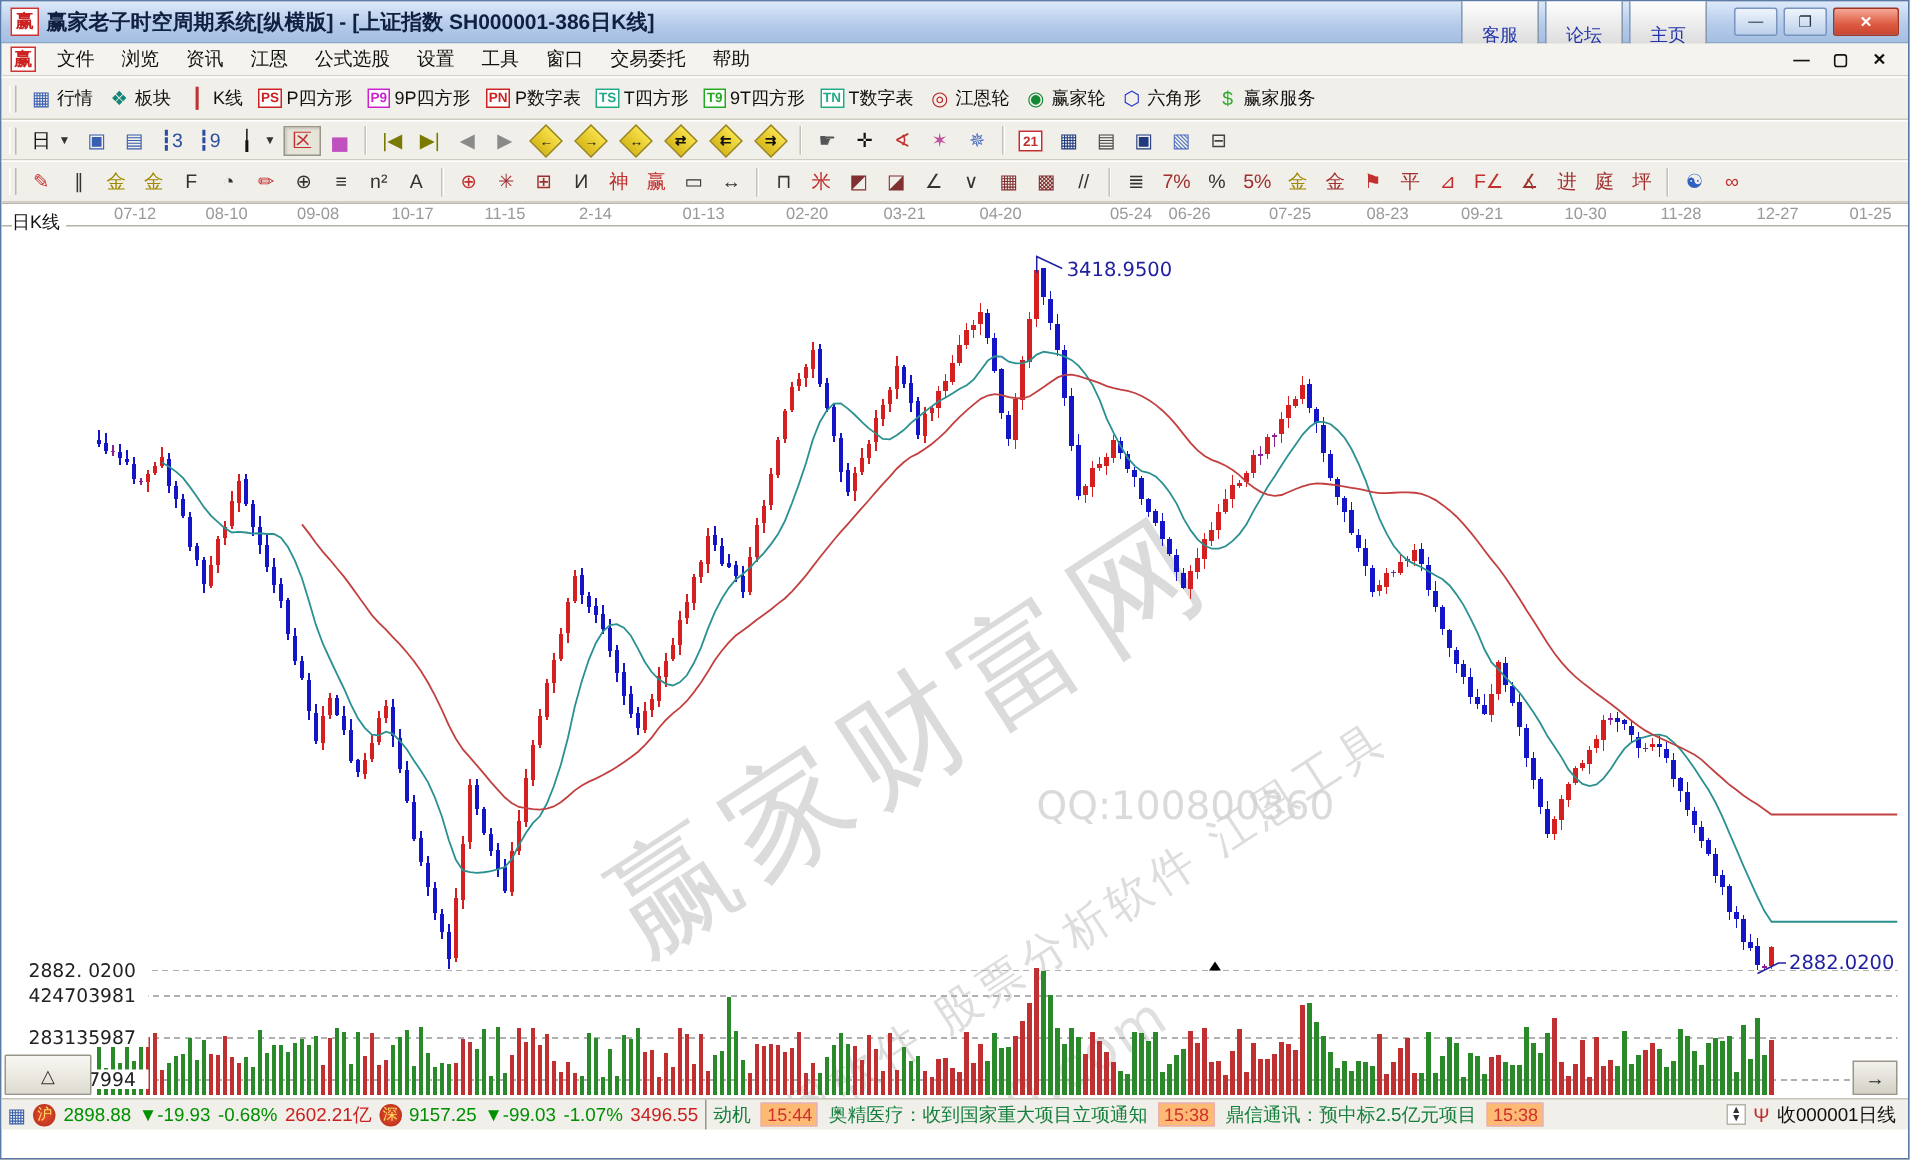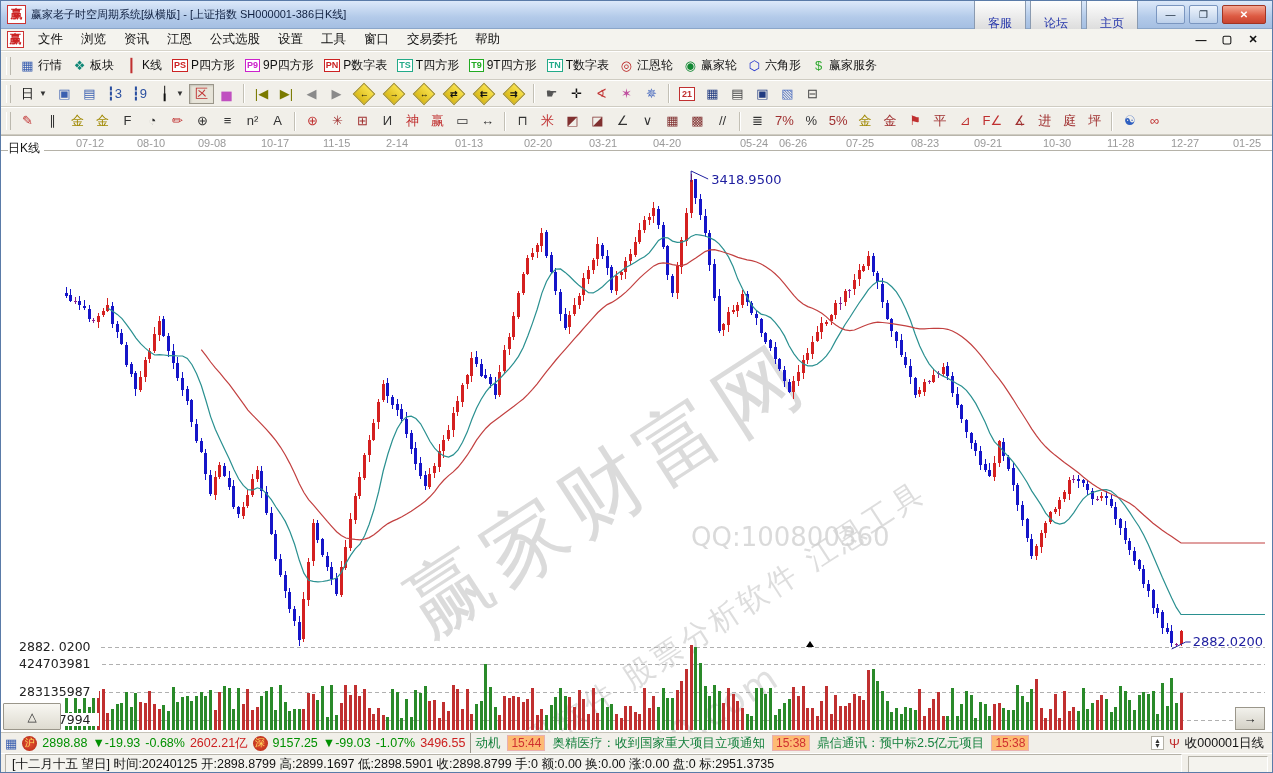--- a/index.html
+++ b/index.html
@@ -1,20 +1,20 @@
 <!DOCTYPE html>
 <html><head>
 <meta charset="utf-8">
 <style>
   html,body{margin:0;padding:0;background:#888;}
   .app{position:relative;width:1273px;height:773px;background:#f1efe9;font-family:"Liberation Sans",sans-serif;overflow:hidden;border:1px solid #5a7ba8;box-sizing:border-box;}
   
   .titlebar{position:absolute;top:0;left:0;right:0;height:28px;background:linear-gradient(#dce9fa,#b3cae9 60%,#a5bfe2);display:flex;align-items:center;padding:0 6px;box-sizing:border-box;border-bottom:1px solid #8ba6c9;}
   .app-ico{width:17px;height:17px;background:#fff;border:1px solid #c33;color:#c22;font-weight:bold;font-size:12px;display:inline-flex;align-items:center;justify-content:center;margin-right:5px;}
-  .title{font-size:11px;color:#102040;}
+  .title{font-size:14px;color:#102040;font-weight:bold;}
   .tb-right{margin-left:auto;display:flex;align-items:center;gap:4px;}
   .chrome-btn{height:19px;min-width:52px;font-size:12px;color:#2233aa;background:linear-gradient(#ffffff,#dcdcdc);border:1px solid #8a9ab0;border-radius:2px;padding:15px 8px;font-family:inherit;}
   .win-btn{width:27px;height:17px;border-radius:2px;border:1px solid #7a96c0;background:linear-gradient(#eef4fc,#bcd0ea);font-size:10px;color:#234;display:inline-flex;align-items:center;justify-content:center;}
   .win-close{width:42px;background:linear-gradient(#f4a894,#dd5a42 60%,#c84430);border-color:#a03524;color:#fff;font-weight:bold;}
   
   .menubar{position:absolute;top:28px;left:0;right:0;height:22px;background:#f4f3ee;display:flex;align-items:center;padding:0 6px;border-bottom:1px solid #d6d3c9;box-sizing:border-box;}
   .menu-item{font-size:12.5px;color:#111;padding:2px 9px;}
   .mdi-ctrls{margin-left:auto;display:flex;gap:8px;padding-right:4px;}
   .mdi-btn{font-size:11px;color:#111;width:18px;height:14px;display:inline-flex;align-items:center;justify-content:center;font-weight:bold;}
   
@@ -1206,18 +1206,14 @@
         <span class="spin">
             <span>▲</span>
             <span>▼</span>
           </span>
         <span class="antenna">Ψ</span>
         <span class="recv">收000001日线</span>
       </span>
     </span>
   </div>
 
-  <div class="status2">
-    <span class="info-panel">[十二月十五 望日] 时间:20240125 开:2898.8799 高:2899.1697 低:2898.5901 收:2898.8799 手:0 额:0.00 换:0.00 涨:0.00 盘:0 标:2951.3735</span>
-    <span class="info-right"></span>
-  </div>
 
 </div>
 
 </body></html>

